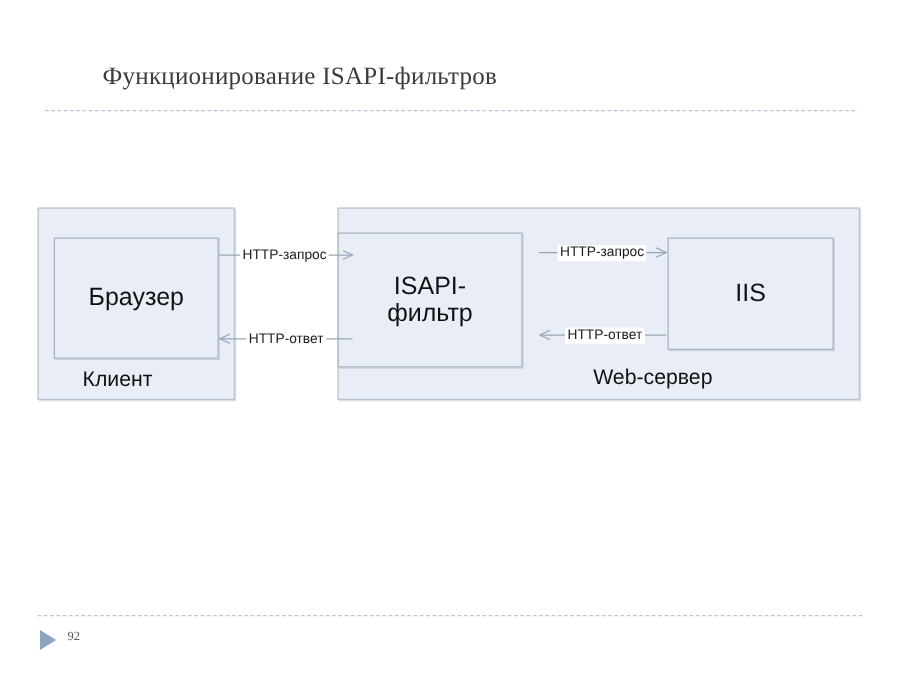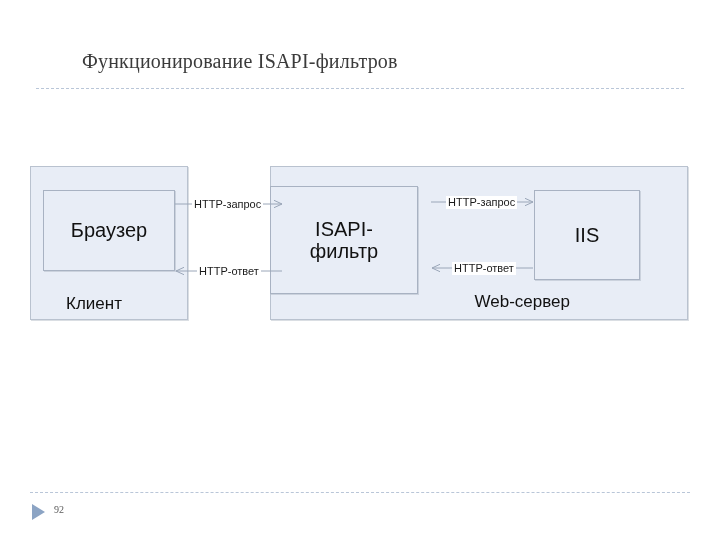--- a/index.html
+++ b/index.html
@@ -123,34 +123,34 @@
   }
 </style>
 </head>
 <body>
 
 <div id="slide-title">Функционирование ISAPI-фильтров</div>
 <div id="title-rule"></div>
 
 <div class="group-box" style="left:30px; top:166px; width:158px; height:154px;"></div>
 
-<div class="node-box" style="left:43px; top:190px; width:132px; height:81px;">
+<div class="node-box" style="left:43px; top:190px; width:132px; height:97px;">
   <span class="node-label">Браузер</span>
 </div>
 
 <div class="group-label" style="left:30px; top:294px; width:128px;">Клиент</div>
 
 <div class="group-box" style="left:270px; top:166px; width:418px; height:154px;"></div>
 
 <div class="node-box" style="left:270px; top:186px; width:148px; height:108px;">
   <span class="node-label">ISAPI-
 фильтр</span>
 </div>
 
-<div class="node-box" style="left:534px; top:190px; width:106px; height:90px;">
+<div class="node-box" style="left:534px; top:190px; width:133px; height:90px;">
   <span class="node-label">IIS</span>
 </div>
 
 <div class="group-label" style="left:390px; top:292px; width:180px;text-align:right;">Web-сервер</div>
 
 <svg id="diagram" viewBox="0 0 720 540" xmlns="http://www.w3.org/2000/svg">
   <defs>
     <marker id="ah-right" markerWidth="9" markerHeight="9" refX="8" refY="4.5" orient="auto" markerUnits="userSpaceOnUse">
       <path d="M0,0.8 L8,4.5 L0,8.2" fill="none" stroke="#9aa6b8" stroke-width="1"></path>
     </marker>

